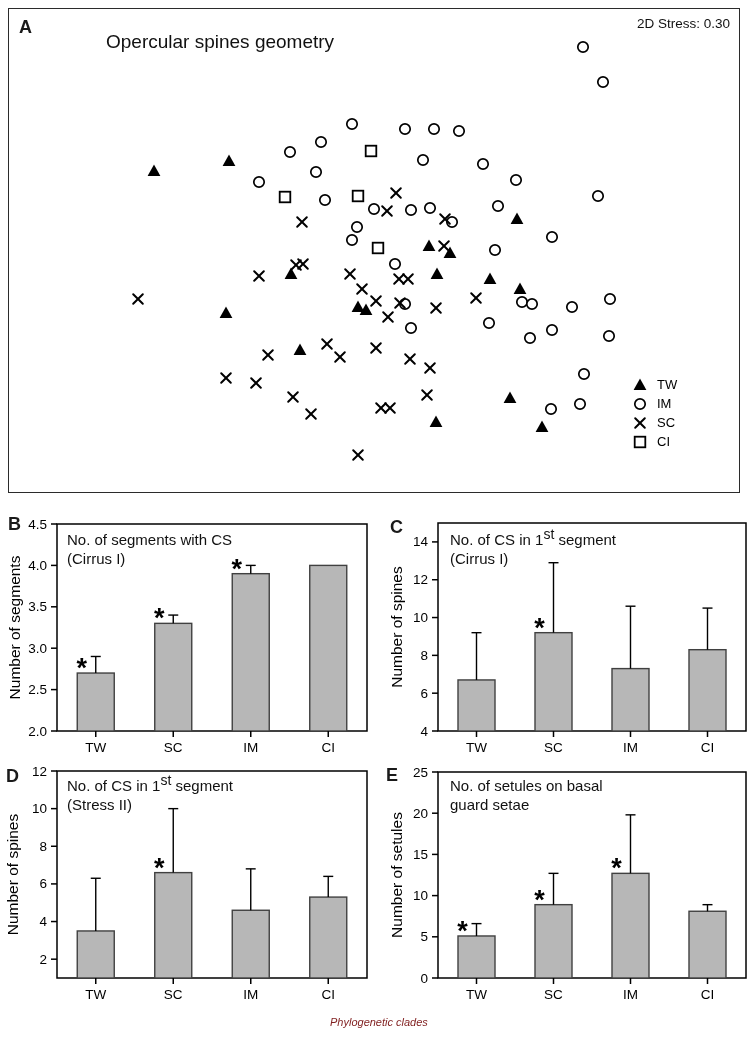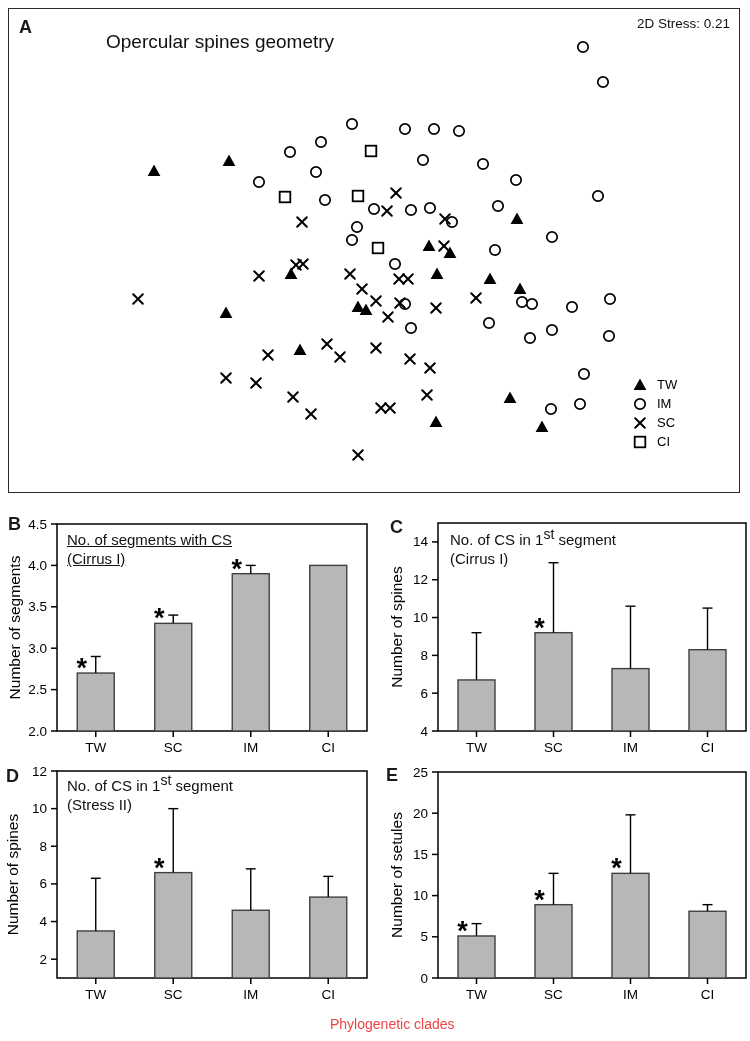--- a/index.html
+++ b/index.html
@@ -10,32 +10,32 @@
   .panel-letter{position:absolute;font-size:18px;font-weight:bold;color:#1a1a1a;}
   .nmds-title{position:absolute;left:97px;top:22px;font-size:19px;color:#111;}
   .stress{position:absolute;right:9px;top:7px;font-size:13.5px;color:#111;}
   .plot-svg{position:absolute;left:0;top:0;}
   .legend{position:absolute;left:622px;top:366px;}
   .legend-row{display:flex;align-items:center;height:19px;}
   .legend-row svg{margin-right:8px;}
   .legend-label{font-size:13px;color:#000;}
   .bar-title{position:absolute;font-size:15px;line-height:19px;color:#111;}
   .bar-title .sup{font-size:14px;vertical-align:super;line-height:0;}
-  .xlabel{position:absolute;left:330px;top:1016px;font-size:14px;color:#ef4444;}
+  .xlabel{position:absolute;left:330px;top:1016px;font-size:11px;color:#7f1d1d;font-style:italic;}
   svg text{font-family:"Liberation Sans","DejaVu Sans",sans-serif;}
 </style>
 </head>
 <body>
 
 <div class="figure">
 
   <section class="panel panel-a">
     <div class="panel-letter" style="left:10px;top:8px;">A</div>
     <div class="nmds-title">Opercular spines geometry</div>
-    <div class="stress">2D Stress: 0.21</div>
+    <div class="stress">2D Stress: 0.30</div>
     <svg id="svg-a" class="plot-svg" width="732" height="485" viewBox="8 8 732 485">
         <g>
           <path d="M153,163.6 L159.4,174.9 L146.6,174.9 Z" fill="#000000"></path>
           <path d="M228,153.6 L234.4,164.9 L221.6,164.9 Z" fill="#000000"></path>
           <path d="M516,211.6 L522.4,222.9 L509.6,222.9 Z" fill="#000000"></path>
           <path d="M428,238.6 L434.4,249.9 L421.6,249.9 Z" fill="#000000"></path>
           <path d="M449,245.6 L455.4,256.9 L442.6,256.9 Z" fill="#000000"></path>
           <path d="M290,266.6 L296.4,277.9 L283.6,277.9 Z" fill="#000000"></path>
           <path d="M436,266.6 L442.4,277.9 L429.6,277.9 Z" fill="#000000"></path>
           <path d="M489,271.6 L495.4,282.9 L482.6,282.9 Z" fill="#000000"></path>
@@ -189,21 +189,21 @@
         <line x1="250.75" y1="573.6800000000001" x2="250.75" y2="565.4" stroke="#000000" stroke-width="1.4"></line>
         <line x1="245.75" y1="565.4" x2="255.75" y2="565.4" stroke="#000000" stroke-width="1.4"></line>
         <text x="236.75" y="577.6800000000001" fill="#000" text-anchor="middle" font-size="27" font-weight="bold">*</text>
         <line x1="250.75" y1="731" x2="250.75" y2="737" stroke="#000000" stroke-width="1.5"></line>
         <text x="250.75" y="752" fill="#000" text-anchor="middle" font-size="13.5">IM</text>
         <rect x="309.75" y="565.4" width="37" height="165.60000000000002" fill="#b7b7b7" stroke="#404040" stroke-width="1.4"></rect>
         <line x1="328.25" y1="731" x2="328.25" y2="737" stroke="#000000" stroke-width="1.5"></line>
         <text x="328.25" y="752" fill="#000" text-anchor="middle" font-size="13.5">CI</text>
         <text x="20" y="627.5" fill="#000" text-anchor="middle" font-size="15.5" transform="rotate(-90 20 627.5)">Number of segments</text>
       </svg>
-    <div class="bar-title" id="title-b" style="left:67px;top:25px;text-decoration:underline;">
+    <div class="bar-title" id="title-b" style="left:67px;top:25px;">
         <div><span>No. of segments with CS</span></div>
         <div><span>(Cirrus I)</span></div>
       </div>
   </section>
 
   <section class="panel" style="left:370px;top:505px;width:380px;height:257px;">
     <div class="panel-letter" style="left:20px;top:12px;">C</div>
     <svg id="svg-c" class="plot-svg" width="380" height="257" viewBox="370 505 380 257">
         <rect x="438" y="523" width="308" height="208" fill="none" stroke="#000000" stroke-width="1.5"></rect>
         <line x1="432" y1="731" x2="438" y2="731" stroke="#000000" stroke-width="1.5"></line>
@@ -326,17 +326,21 @@
         <text x="616.5" y="877.352" fill="#000" text-anchor="middle" font-size="27" font-weight="bold">*</text>
         <line x1="630.5" y1="978" x2="630.5" y2="984" stroke="#000000" stroke-width="1.5"></line>
         <text x="630.5" y="999" fill="#000" text-anchor="middle" font-size="13.5">IM</text>
         <rect x="689" y="911.256" width="37" height="66.74400000000003" fill="#b7b7b7" stroke="#404040" stroke-width="1.4"></rect>
         <line x1="707.5" y1="911.256" x2="707.5" y2="904.664" stroke="#000000" stroke-width="1.4"></line>
         <line x1="702.5" y1="904.664" x2="712.5" y2="904.664" stroke="#000000" stroke-width="1.4"></line>
         <line x1="707.5" y1="978" x2="707.5" y2="984" stroke="#000000" stroke-width="1.5"></line>
         <text x="707.5" y="999" fill="#000" text-anchor="middle" font-size="13.5">CI</text>
         <text x="402" y="875" fill="#000" text-anchor="middle" font-size="15.5" transform="rotate(-90 402 875)">Number of setules</text>
       </svg>
+    <div class="bar-title" id="title-e" style="left:80px;top:14px;">
+        <div><span>No. of setules on basal</span></div>
+        <div><span>guard setae</span></div>
+      </div>
   </section>
 
   <div class="xlabel">Phylogenetic clades</div>
 
 </div>
 
 </body></html>

